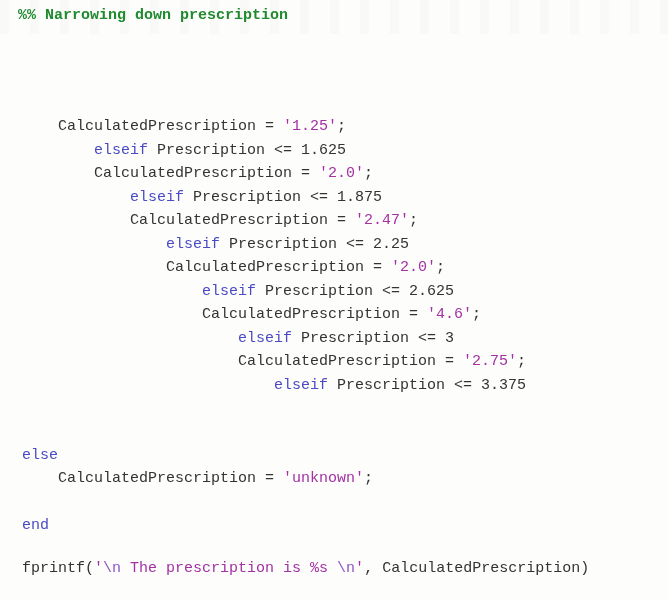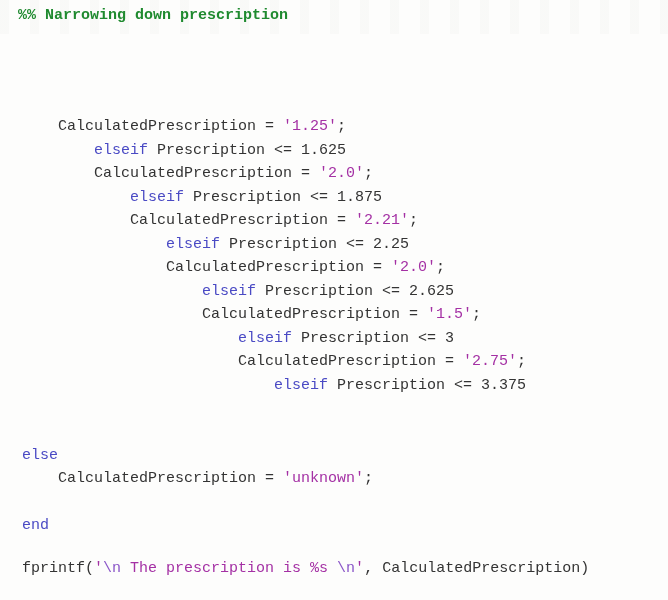--- a/index.html
+++ b/index.html
@@ -66,25 +66,25 @@
 <body>
 
 <div id="watermark"></div>
 
 <div id="code-editor">
     <div class="code-line" style="top: 4px; left: 18px;"><span class="tok-comment">%% Narrowing down prescription</span></div>
     <div class="code-line" style="top: 115px; left: 22px;"><span class="tok-plain">    CalculatedPrescription = </span><span class="tok-string">'1.25'</span><span class="tok-punct">;</span></div>
     <div class="code-line" style="top: 139px; left: 22px;"><span class="tok-plain">        </span><span class="tok-keyword">elseif</span><span class="tok-plain"> Prescription &lt;= 1.625</span></div>
     <div class="code-line" style="top: 162px; left: 22px;"><span class="tok-plain">        CalculatedPrescription = </span><span class="tok-string">'2.0'</span><span class="tok-punct">;</span></div>
     <div class="code-line" style="top: 186px; left: 22px;"><span class="tok-plain">            </span><span class="tok-keyword">elseif</span><span class="tok-plain"> Prescription &lt;= 1.875</span></div>
-    <div class="code-line" style="top: 209px; left: 22px;"><span class="tok-plain">            CalculatedPrescription = </span><span class="tok-string">'2.21'</span><span class="tok-punct">;</span></div>
+    <div class="code-line" style="top: 209px; left: 22px;"><span class="tok-plain">            CalculatedPrescription = </span><span class="tok-string">'2.47'</span><span class="tok-punct">;</span></div>
     <div class="code-line" style="top: 233px; left: 22px;"><span class="tok-plain">                </span><span class="tok-keyword">elseif</span><span class="tok-plain"> Prescription &lt;= 2.25</span></div>
     <div class="code-line" style="top: 256px; left: 22px;"><span class="tok-plain">                CalculatedPrescription = </span><span class="tok-string">'2.0'</span><span class="tok-punct">;</span></div>
     <div class="code-line" style="top: 280px; left: 22px;"><span class="tok-plain">                    </span><span class="tok-keyword">elseif</span><span class="tok-plain"> Prescription &lt;= 2.625</span></div>
-    <div class="code-line" style="top: 303px; left: 22px;"><span class="tok-plain">                    CalculatedPrescription = </span><span class="tok-string">'1.5'</span><span class="tok-punct">;</span></div>
+    <div class="code-line" style="top: 303px; left: 22px;"><span class="tok-plain">                    CalculatedPrescription = </span><span class="tok-string">'4.6'</span><span class="tok-punct">;</span></div>
     <div class="code-line" style="top: 327px; left: 22px;"><span class="tok-plain">                        </span><span class="tok-keyword">elseif</span><span class="tok-plain"> Prescription &lt;= 3</span></div>
     <div class="code-line" style="top: 350px; left: 22px;"><span class="tok-plain">                        CalculatedPrescription = </span><span class="tok-string">'2.75'</span><span class="tok-punct">;</span></div>
     <div class="code-line" style="top: 374px; left: 22px;"><span class="tok-plain">                            </span><span class="tok-keyword">elseif</span><span class="tok-plain"> Prescription &lt;= 3.375</span></div>
     <div class="code-line" style="top: 444px; left: 22px;"><span class="tok-keyword">else</span></div>
     <div class="code-line" style="top: 467px; left: 22px;"><span class="tok-plain">    CalculatedPrescription = </span><span class="tok-string">'unknown'</span><span class="tok-punct">;</span></div>
     <div class="code-line" style="top: 514px; left: 22px;"><span class="tok-keyword">end</span></div>
     <div class="code-line" style="top: 557px; left: 22px;"><span class="tok-plain">fprintf(</span><span class="tok-string">'</span><span class="tok-escape">\n</span><span class="tok-string"> The prescription is %s </span><span class="tok-escape">\n</span><span class="tok-string">'</span><span class="tok-plain">, CalculatedPrescription)</span></div>
   </div>
 
 </body></html>

